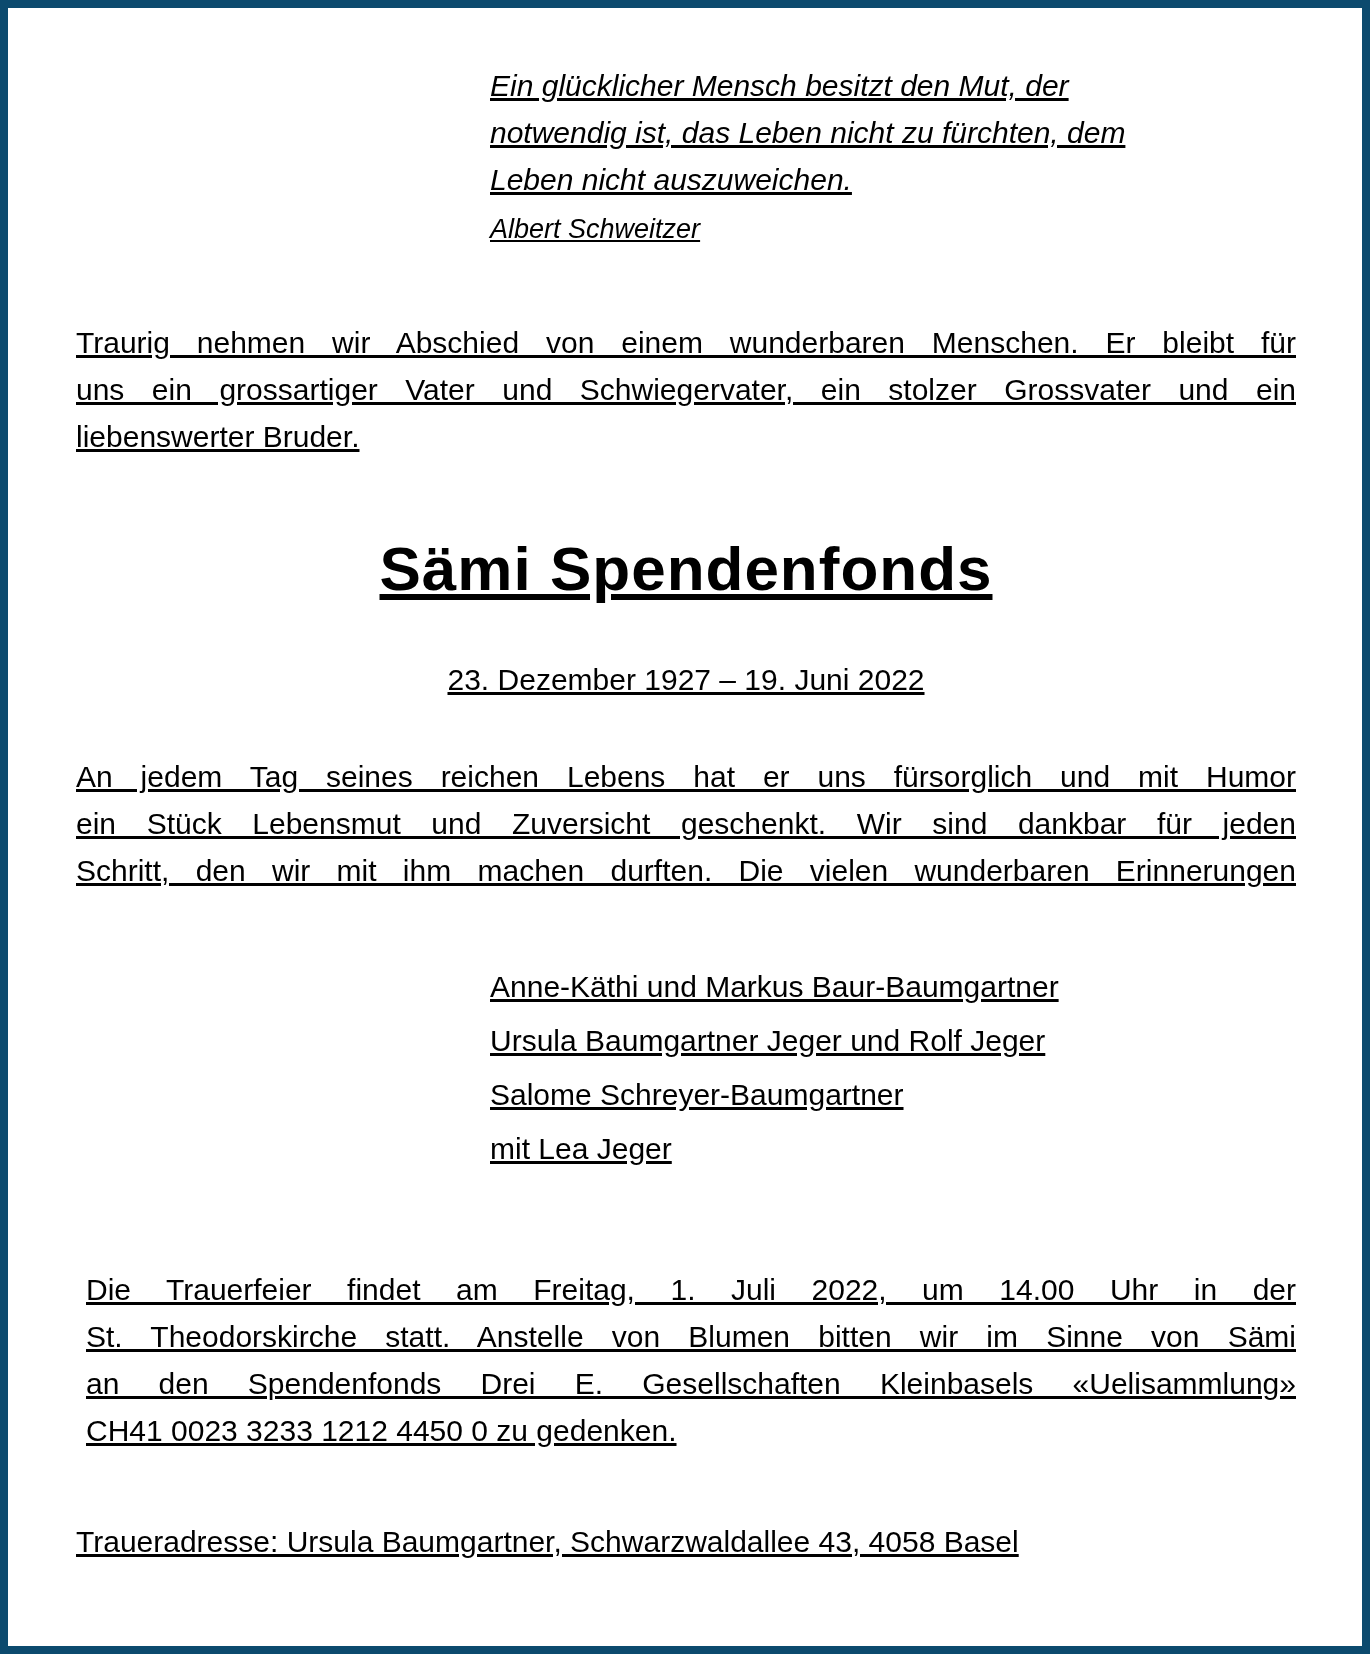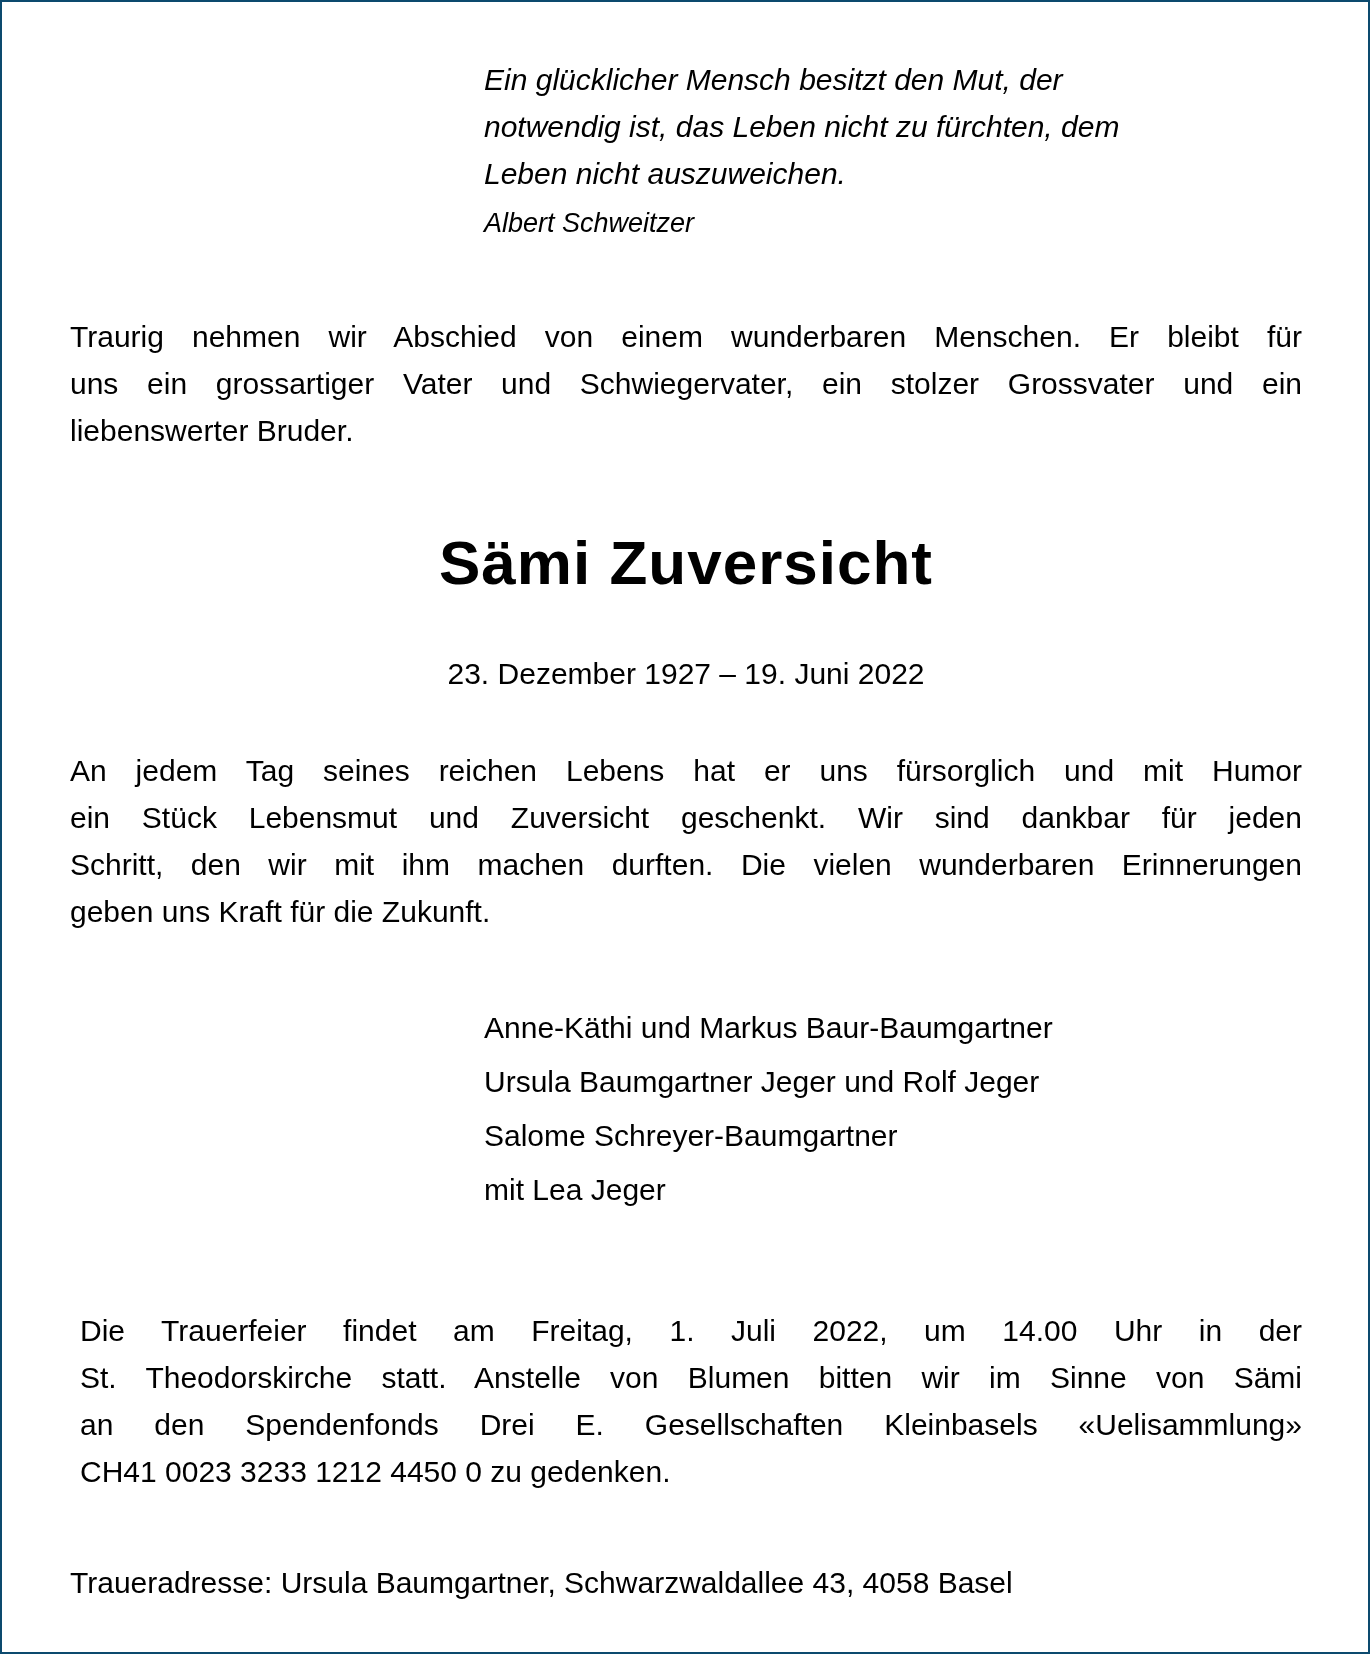--- a/index.html
+++ b/index.html
@@ -5,26 +5,27 @@
   html, body {
     margin: 0;
     padding: 0;
     background: #ffffff;
   }
   .page {
     position: relative;
     width: 1370px;
     height: 1654px;
     box-sizing: border-box;
-    border: 2px solid #0c4a6e;
+    border: 8px solid #0c4a6e;
     background: #ffffff;
     padding: 54px 66px 40px 68px;
     font-family: "Liberation Sans", "DejaVu Sans", sans-serif;
     color: #000000;
     overflow: hidden;
+    text-decoration: underline;
     -webkit-font-smoothing: antialiased;
   }
   
   .quote-block {
     margin-left: 414px;
     font-style: italic;
   }
   .quote-line {
     font-size: 30px;
     line-height: 47px;
@@ -91,28 +92,27 @@
     <div class="quote-line">Leben nicht auszuweichen.</div>
     <div class="quote-attribution">Albert Schweitzer</div>
   </div>
 
   <div class="paragraph intro">
     <div class="bline jline">Traurig nehmen wir Abschied von einem wunderbaren Menschen. Er bleibt für</div>
     <div class="bline jline">uns ein grossartiger Vater und Schwiegervater, ein stolzer Grossvater und ein</div>
     <div class="bline">liebenswerter Bruder.</div>
   </div>
 
-  <h1 class="deceased-name">Sämi Zuversicht</h1>
+  <h1 class="deceased-name">Sämi Spendenfonds</h1>
   <div class="life-dates">23. Dezember 1927 – 19. Juni 2022</div>
 
   <div class="paragraph tribute">
     <div class="bline jline">An jedem Tag seines reichen Lebens hat er uns fürsorglich und mit Humor</div>
     <div class="bline jline">ein Stück Lebensmut und Zuversicht geschenkt. Wir sind dankbar für jeden</div>
     <div class="bline jline">Schritt, den wir mit ihm machen durften. Die vielen wunderbaren Erinnerungen</div>
-    <div class="bline">geben uns Kraft für die Zukunft.</div>
   </div>
 
   <div class="family-block">
     <div class="family-line">Anne-Käthi und Markus Baur-Baumgartner</div>
     <div class="family-line">Ursula Baumgartner Jeger und Rolf Jeger</div>
     <div class="family-line">Salome Schreyer-Baumgartner</div>
     <div class="family-line">mit Lea Jeger</div>
   </div>
 
   <div class="paragraph funeral">

